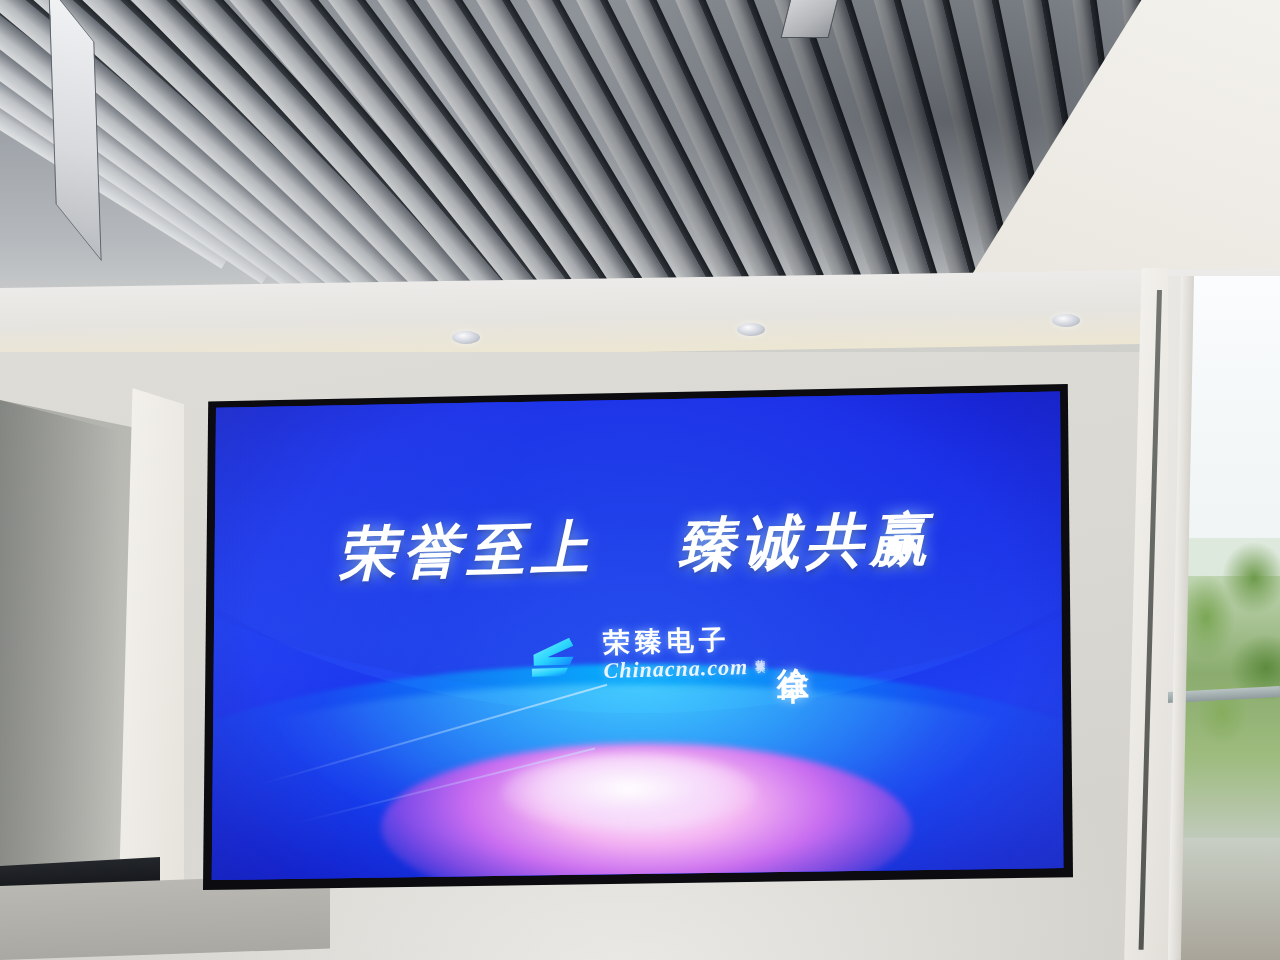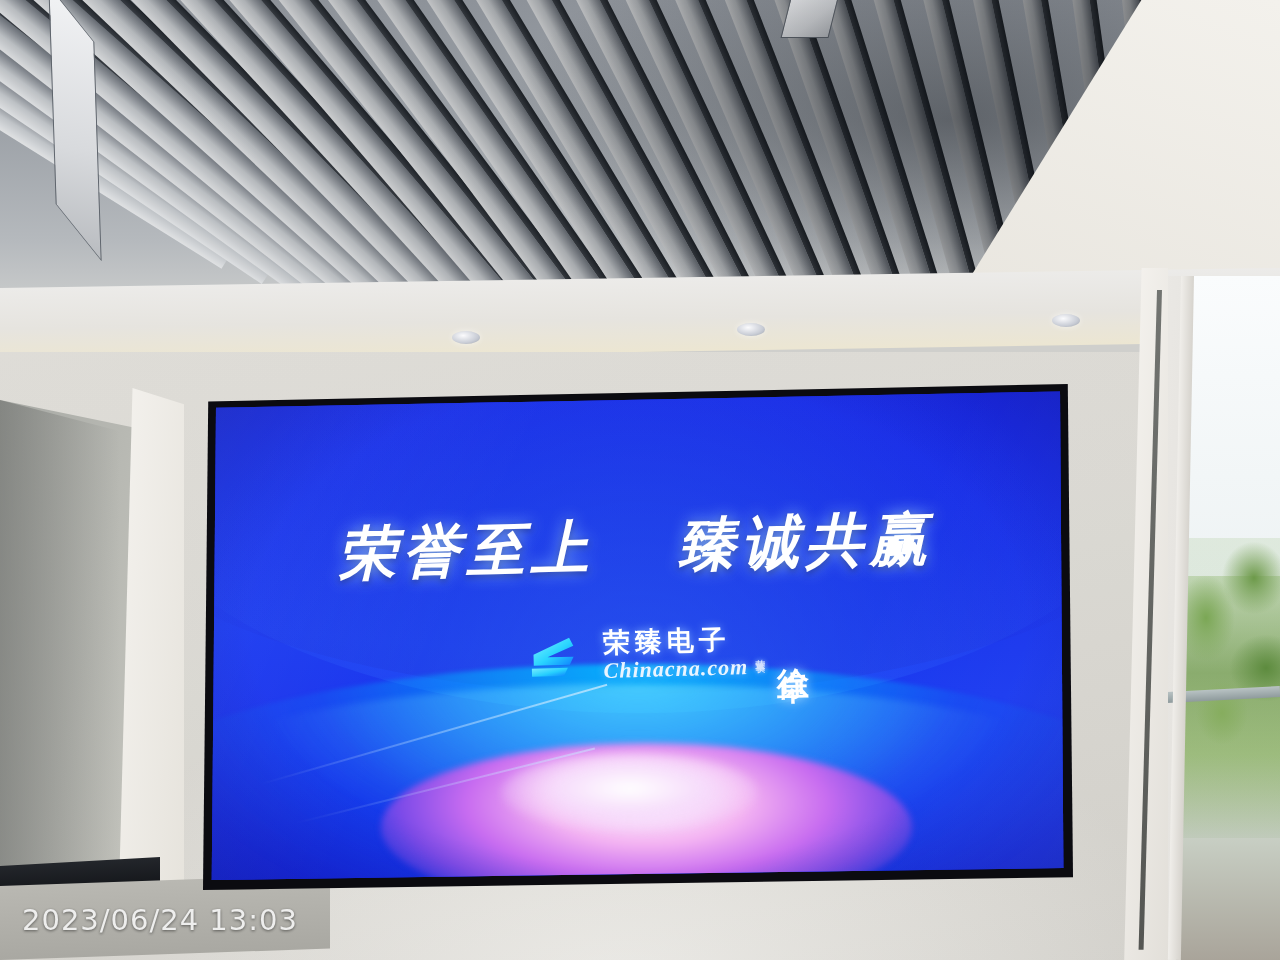--- a/index.html
+++ b/index.html
@@ -433,15 +433,14 @@
         <div class="person-title">荣臻董事长</div>
         <div class="person-name">徐卓</div>
       </div>
 
     </div>
 
     <div class="screen-sheen"></div>
     <div class="screen-vignette"></div>
   </div>
 
-  <div class="timestamp">2023/06/24 13:03</div>
 
 </div>
 
 </body></html>

